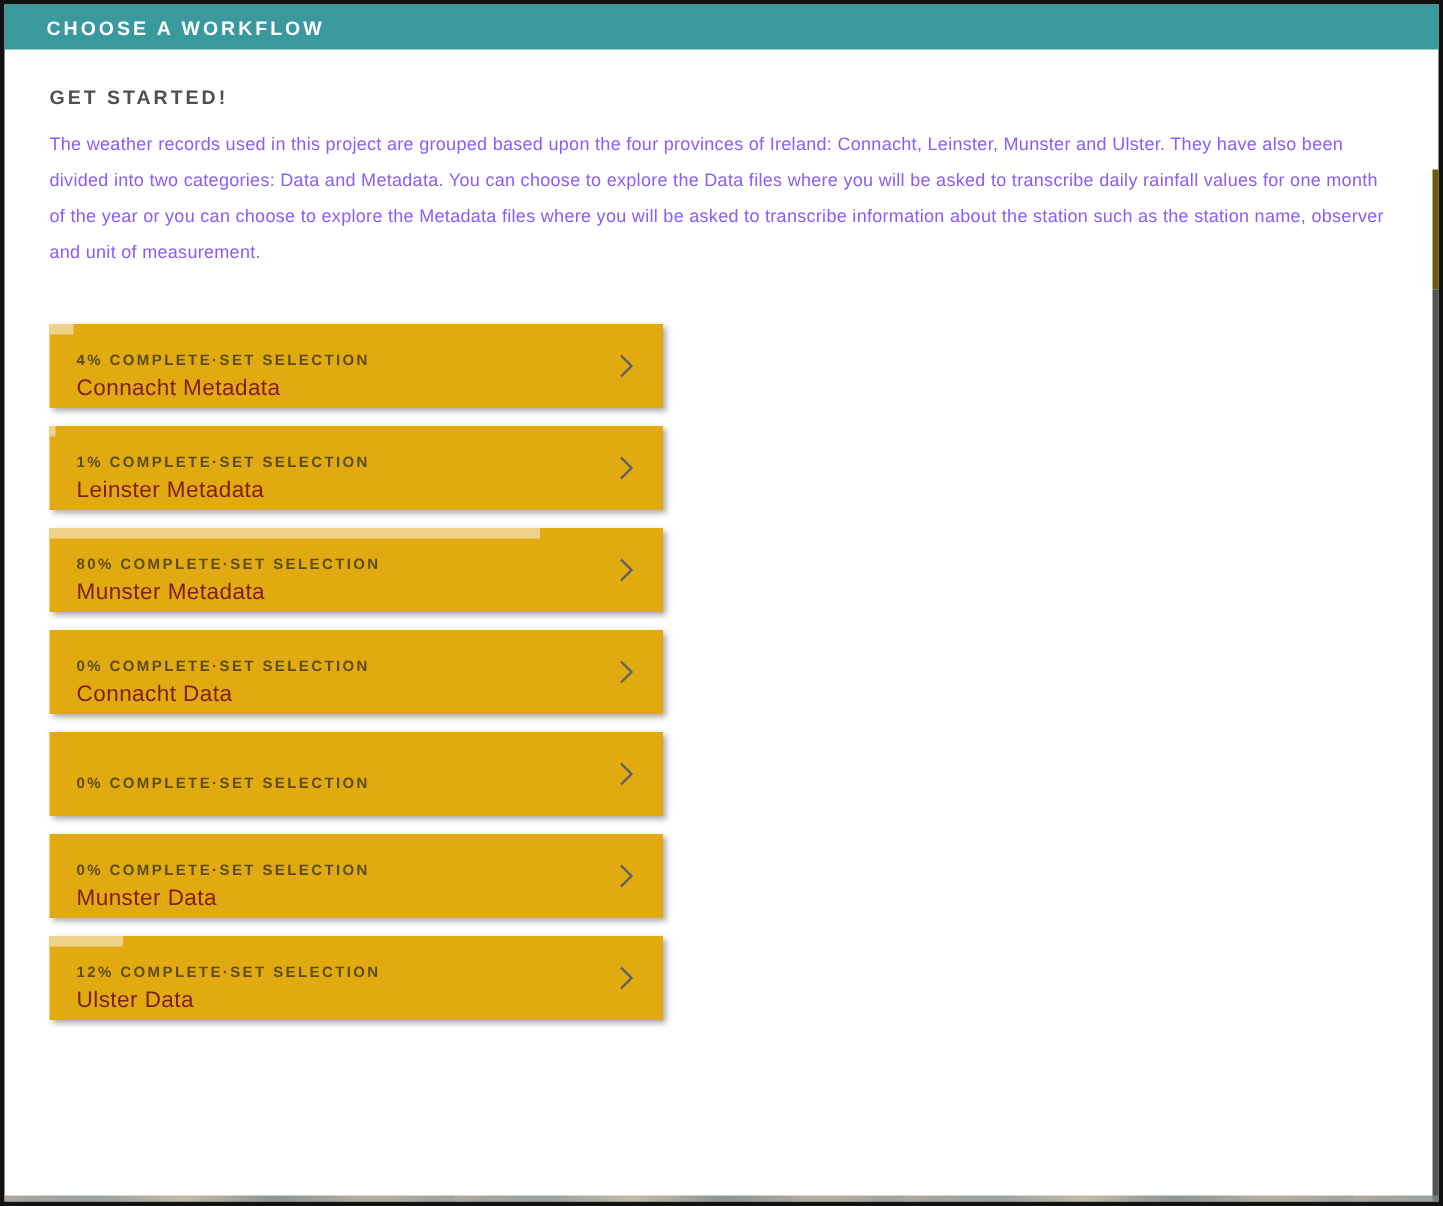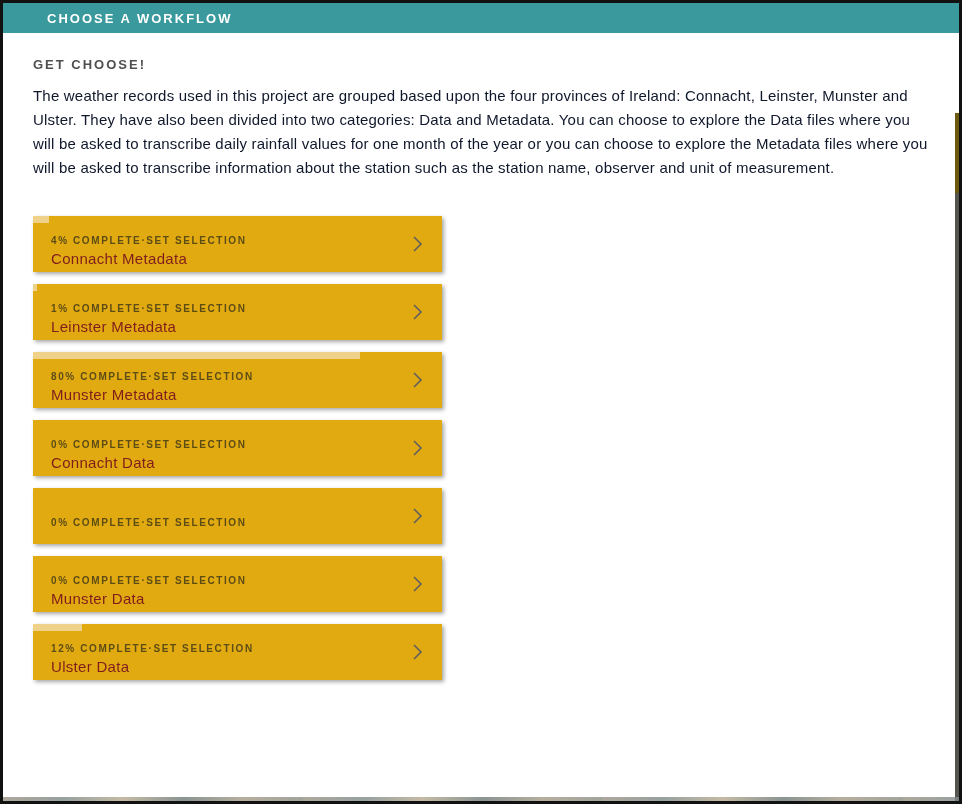--- a/index.html
+++ b/index.html
@@ -11,21 +11,21 @@
     width: 962px; height: 804px;
     border: 3px solid #111111;
     background: #ffffff;
   }
 
   .modal-header {
     height: 30px;
     background: #3a999c;
     display: flex;
     align-items: center;
-    padding-left: 44px;
+    padding-left: 28px;
   }
   .modal-header .title {
     color: #ffffff;
     font-size: 13px;
     font-weight: bold;
     letter-spacing: 2px;
   }
 
   .content { padding: 0 30px; }
 
@@ -33,23 +33,23 @@
     margin-top: 24px;
     font-size: 13px;
     font-weight: bold;
     letter-spacing: 2px;
     color: #4f4f4f;
   }
 
   .intro p {
     margin-top: 12px;
     max-width: 905px;
-    font-size: 15px;
+    font-size: 12px;
     line-height: 24px;
-    color: #0f172a;
+    color: #8b5cf6;
     letter-spacing: 0.2px;
   }
   .intro p + p { margin-top: 0; }
 
   .workflow-list { margin-top: 36px; }
 
   .workflow-button {
     position: relative;
     display: block;
     width: 409px;
@@ -111,21 +111,21 @@
 </head>
 <body>
 
 <div class="page-frame">
 
   <div class="modal-header">
     <span class="title">CHOOSE A WORKFLOW</span>
   </div>
 
   <div class="content">
-    <h2 class="get-started">GET CHOOSE!</h2>
+    <h2 class="get-started">GET STARTED!</h2>
 
     <div class="intro">
       <p>The weather records used in this project are grouped based upon the four provinces of Ireland: Connacht, Leinster, Munster and Ulster. They have also been divided into two categories: Data and Metadata. You can choose to explore the Data files where you will be asked to transcribe daily rainfall values for one month of the year or you can choose to explore the Metadata files where you will be asked to transcribe information about the station such as the station name, observer and unit of measurement.</p>
     </div>
 
     <div class="workflow-list">
   <button class="workflow-button">
     <span class="workflow-progress" style="width: 4%;"></span>
     <span class="workflow-progress-label">4% COMPLETE·SET SELECTION</span>
     <span class="workflow-name">Connacht Metadata</span>

